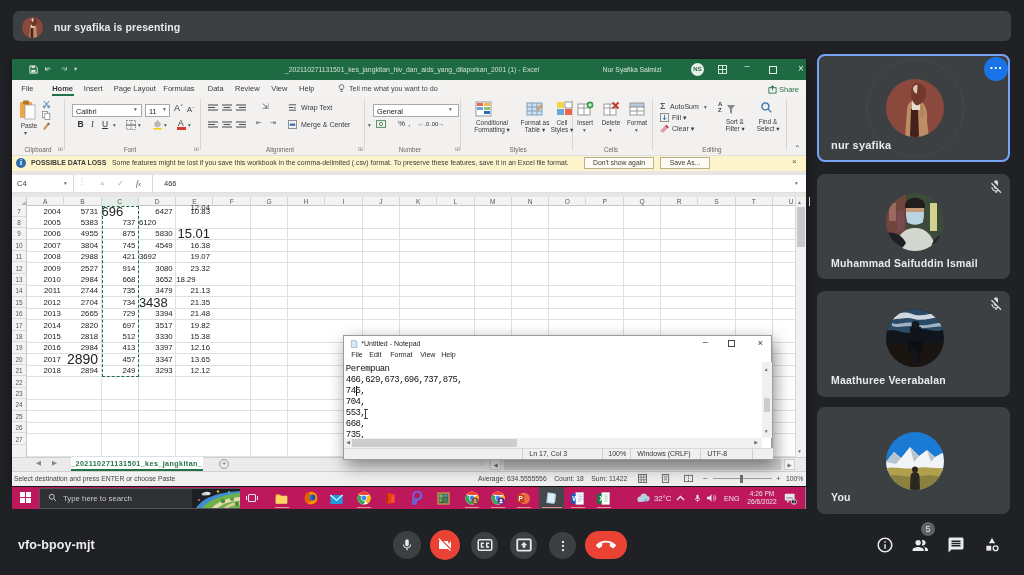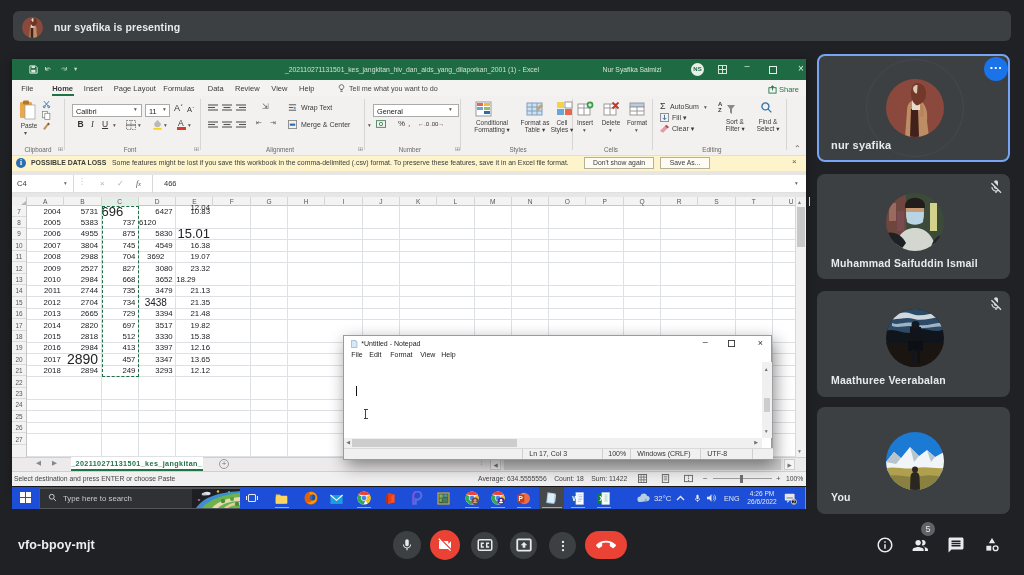--- a/index.html
+++ b/index.html
@@ -463,42 +463,42 @@
     <div class="a" style="left:89.6px;top:169.3px;width:33.8px;height:11.4px;font-size:7.8px;color:#222;text-align:right;line-height:11.4px">875</div>
     <div class="a" style="left:126.9px;top:169.3px;width:33.8px;height:11.4px;font-size:7.8px;color:#222;text-align:right;line-height:11.4px">5830</div>
     <div class="a" style="left:164.2px;top:169.3px;width:33.8px;height:11.4px;font-size:13px;color:#222;text-align:right;line-height:11.4px">15.01</div>
     <div class="a" style="left:15.0px;top:180.7px;width:33.8px;height:11.4px;font-size:7.8px;color:#222;text-align:right;line-height:11.4px">2007</div>
     <div class="a" style="left:52.3px;top:180.7px;width:33.8px;height:11.4px;font-size:7.8px;color:#222;text-align:right;line-height:11.4px">3804</div>
     <div class="a" style="left:89.6px;top:180.7px;width:33.8px;height:11.4px;font-size:7.8px;color:#222;text-align:right;line-height:11.4px">745</div>
     <div class="a" style="left:126.9px;top:180.7px;width:33.8px;height:11.4px;font-size:7.8px;color:#222;text-align:right;line-height:11.4px">4549</div>
     <div class="a" style="left:164.2px;top:180.7px;width:33.8px;height:11.4px;font-size:7.8px;color:#222;text-align:right;line-height:11.4px">16.38</div>
     <div class="a" style="left:15.0px;top:192.1px;width:33.8px;height:11.4px;font-size:7.8px;color:#222;text-align:right;line-height:11.4px">2008</div>
     <div class="a" style="left:52.3px;top:192.1px;width:33.8px;height:11.4px;font-size:7.8px;color:#222;text-align:right;line-height:11.4px">2988</div>
-    <div class="a" style="left:89.6px;top:192.1px;width:33.8px;height:11.4px;font-size:7.8px;color:#222;text-align:right;line-height:11.4px">704</div>
-    <div class="a" style="left:126.9px;top:192.1px;width:33.8px;height:11.4px;font-size:7.8px;color:#222;text-align:center;line-height:11.4px">3692</div>
+    <div class="a" style="left:89.6px;top:192.1px;width:33.8px;height:11.4px;font-size:7.8px;color:#222;text-align:right;line-height:11.4px">421</div>
+    <div class="a" style="left:126.9px;top:192.1px;width:33.8px;height:11.4px;font-size:7.8px;color:#222;text-align:left;line-height:11.4px">3692</div>
     <div class="a" style="left:164.2px;top:192.1px;width:33.8px;height:11.4px;font-size:7.8px;color:#222;text-align:right;line-height:11.4px">19.07</div>
     <div class="a" style="left:15.0px;top:203.5px;width:33.8px;height:11.4px;font-size:7.8px;color:#222;text-align:right;line-height:11.4px">2009</div>
     <div class="a" style="left:52.3px;top:203.5px;width:33.8px;height:11.4px;font-size:7.8px;color:#222;text-align:right;line-height:11.4px">2527</div>
-    <div class="a" style="left:89.6px;top:203.5px;width:33.8px;height:11.4px;font-size:7.8px;color:#222;text-align:right;line-height:11.4px">827</div>
+    <div class="a" style="left:89.6px;top:203.5px;width:33.8px;height:11.4px;font-size:7.8px;color:#222;text-align:right;line-height:11.4px">914</div>
     <div class="a" style="left:126.9px;top:203.5px;width:33.8px;height:11.4px;font-size:7.8px;color:#222;text-align:right;line-height:11.4px">3080</div>
     <div class="a" style="left:164.2px;top:203.5px;width:33.8px;height:11.4px;font-size:7.8px;color:#222;text-align:right;line-height:11.4px">23.32</div>
     <div class="a" style="left:15.0px;top:214.9px;width:33.8px;height:11.4px;font-size:7.8px;color:#222;text-align:right;line-height:11.4px">2010</div>
     <div class="a" style="left:52.3px;top:214.9px;width:33.8px;height:11.4px;font-size:7.8px;color:#222;text-align:right;line-height:11.4px">2984</div>
     <div class="a" style="left:89.6px;top:214.9px;width:33.8px;height:11.4px;font-size:7.8px;color:#222;text-align:right;line-height:11.4px">668</div>
     <div class="a" style="left:126.9px;top:214.9px;width:33.8px;height:11.4px;font-size:7.8px;color:#222;text-align:right;line-height:11.4px">3652</div>
     <div class="a" style="left:164.2px;top:215px;width:33.8px;height:11.4px;font-size:7.8px;color:#222;line-height:11.4px">18.29</div>
     <div class="a" style="left:15.0px;top:226.3px;width:33.8px;height:11.4px;font-size:7.8px;color:#222;text-align:right;line-height:11.4px">2011</div>
     <div class="a" style="left:52.3px;top:226.3px;width:33.8px;height:11.4px;font-size:7.8px;color:#222;text-align:right;line-height:11.4px">2744</div>
     <div class="a" style="left:89.6px;top:226.3px;width:33.8px;height:11.4px;font-size:7.8px;color:#222;text-align:right;line-height:11.4px">735</div>
     <div class="a" style="left:126.9px;top:226.3px;width:33.8px;height:11.4px;font-size:7.8px;color:#222;text-align:right;line-height:11.4px">3479</div>
     <div class="a" style="left:164.2px;top:226.3px;width:33.8px;height:11.4px;font-size:7.8px;color:#222;text-align:right;line-height:11.4px">21.13</div>
     <div class="a" style="left:15.0px;top:237.7px;width:33.8px;height:11.4px;font-size:7.8px;color:#222;text-align:right;line-height:11.4px">2012</div>
     <div class="a" style="left:52.3px;top:237.7px;width:33.8px;height:11.4px;font-size:7.8px;color:#222;text-align:right;line-height:11.4px">2704</div>
     <div class="a" style="left:89.6px;top:237.7px;width:33.8px;height:11.4px;font-size:7.8px;color:#222;text-align:right;line-height:11.4px">734</div>
-    <div class="a" style="left:126.9px;top:237.7px;width:33.8px;height:11.4px;font-size:10px;color:#222;text-align:center;line-height:11.4px">3438</div>
+    <div class="a" style="left:126.9px;top:237.7px;width:33.8px;height:11.4px;font-size:13px;color:#222;text-align:left;line-height:11.4px">3438</div>
     <div class="a" style="left:164.2px;top:237.7px;width:33.8px;height:11.4px;font-size:7.8px;color:#222;text-align:right;line-height:11.4px">21.35</div>
     <div class="a" style="left:15.0px;top:249.1px;width:33.8px;height:11.4px;font-size:7.8px;color:#222;text-align:right;line-height:11.4px">2013</div>
     <div class="a" style="left:52.3px;top:249.1px;width:33.8px;height:11.4px;font-size:7.8px;color:#222;text-align:right;line-height:11.4px">2665</div>
     <div class="a" style="left:89.6px;top:249.1px;width:33.8px;height:11.4px;font-size:7.8px;color:#222;text-align:right;line-height:11.4px">729</div>
     <div class="a" style="left:126.9px;top:249.1px;width:33.8px;height:11.4px;font-size:7.8px;color:#222;text-align:right;line-height:11.4px">3394</div>
     <div class="a" style="left:164.2px;top:249.1px;width:33.8px;height:11.4px;font-size:7.8px;color:#222;text-align:right;line-height:11.4px">21.48</div>
     <div class="a" style="left:15.0px;top:260.5px;width:33.8px;height:11.4px;font-size:7.8px;color:#222;text-align:right;line-height:11.4px">2014</div>
     <div class="a" style="left:52.3px;top:260.5px;width:33.8px;height:11.4px;font-size:7.8px;color:#222;text-align:right;line-height:11.4px">2820</div>
     <div class="a" style="left:89.6px;top:260.5px;width:33.8px;height:11.4px;font-size:7.8px;color:#222;text-align:right;line-height:11.4px">697</div>
     <div class="a" style="left:126.9px;top:260.5px;width:33.8px;height:11.4px;font-size:7.8px;color:#222;text-align:right;line-height:11.4px">3517</div>
@@ -568,20 +568,21 @@
     <div class="a" style="left:352px;top:1px;width:18px;text-align:center;font-size:9px;color:#333">–</div>
     <svg class="a" style="left:384px;top:3.5px" width="7" height="7" viewBox="0 0 8 8">
       <rect x="0.5" y="0.5" width="7" height="7" fill="none" stroke="#333"></rect>
     </svg>
     <div class="a" style="left:407px;top:1.5px;width:18px;text-align:center;font-size:9px;color:#333">×</div>
     <div class="a" style="left:7px;top:15px;font-size:7px;color:#222">File</div>
     <div class="a" style="left:25px;top:15px;font-size:7px;color:#222">Edit</div>
     <div class="a" style="left:46px;top:15px;font-size:7px;color:#222">Format</div>
     <div class="a" style="left:76px;top:15px;font-size:7px;color:#222">View</div>
     <div class="a" style="left:97px;top:15px;font-size:7px;color:#222">Help</div>
+    <div class="a" style="left:1.5px;top:27.5px;width:400px;font-family:'Liberation Mono',monospace;font-size:9px;letter-spacing:-0.55px;line-height:11px;color:#111;white-space:pre">Perempuan<br>466,629,673,696,737,875,<br>745,<br>704,<br>553,<br>668,<br>735,</div>
     <div class="a" style="left:12px;top:50px;width:1px;height:10px;background:#111"></div>
     <div class="a" style="left:21px;top:73px;width:1px;height:9px;background:#444"></div>
     <div class="a" style="left:19.5px;top:72.5px;width:4px;height:1px;background:#444"></div>
     <div class="a" style="left:19.5px;top:81.5px;width:4px;height:1px;background:#444"></div>
     <div class="a" style="left:417.7px;top:26px;width:10.3px;height:76px;background:#f0f0f0"></div>
     <div class="a" style="left:419.5px;top:30px;font-size:5px;color:#707070">▲</div>
     <div class="a" style="left:419.5px;top:92px;font-size:5px;color:#707070">▼</div>
     <div class="a" style="left:419.7px;top:62px;width:6.3px;height:14px;background:#cdcdcd"></div>
     <div class="a" style="left:0;top:102px;width:417.7px;height:9.5px;background:#f0f0f0"></div>
     <div class="a" style="left:8px;top:102.5px;width:165px;height:8px;background:#cdcdcd"></div>
@@ -591,21 +592,21 @@
     <div class="a" style="left:178px;top:112.5px;width:1px;height:10px;background:#d0d0d0"></div>
     <div class="a" style="left:258px;top:112.5px;width:1px;height:10px;background:#d0d0d0"></div>
     <div class="a" style="left:286px;top:112.5px;width:1px;height:10px;background:#d0d0d0"></div>
     <div class="a" style="left:356px;top:112.5px;width:1px;height:10px;background:#d0d0d0"></div>
     <div class="a" style="left:408px;top:112.5px;width:1px;height:10px;background:#d0d0d0"></div>
     <div class="a" style="left:185px;top:114px;font-size:7px;color:#333">Ln 17, Col 3</div>
     <div class="a" style="left:264px;top:114px;font-size:7px;color:#333">100%</div>
     <div class="a" style="left:293px;top:114px;font-size:7px;color:#333">Windows (CRLF)</div>
     <div class="a" style="left:363px;top:114px;font-size:7px;color:#333">UTF-8</div>
   </div>
-<div class="a" style="left:12px;top:487px;width:794px;height:22px;background:#1d4ed8;overflow:hidden">
+<div class="a" style="left:12px;top:487px;width:794px;height:22px;background:#be185d;overflow:hidden">
     <svg class="a" style="left:8px;top:5px" width="11" height="11" viewBox="0 0 11 11">
       <rect x="0" y="0" width="5" height="5" fill="#fff"></rect>
       <rect x="6" y="0" width="5" height="5" fill="#fff"></rect>
       <rect x="0" y="6" width="5" height="5" fill="#fff"></rect>
       <rect x="6" y="6" width="5" height="5" fill="#fff"></rect>
     </svg>
     <div class="a" style="left:27px;top:0.5px;width:201px;height:21px;background:#2f3135;border:1px solid #54565b"></div>
     <svg class="a" style="left:36px;top:6px" width="9" height="9" viewBox="0 0 24 24" fill="none" stroke="#dadada" stroke-width="2.4">
       <circle cx="10" cy="10" r="6.5"></circle>
       <line x1="15" y1="15" x2="21" y2="21"></line>

